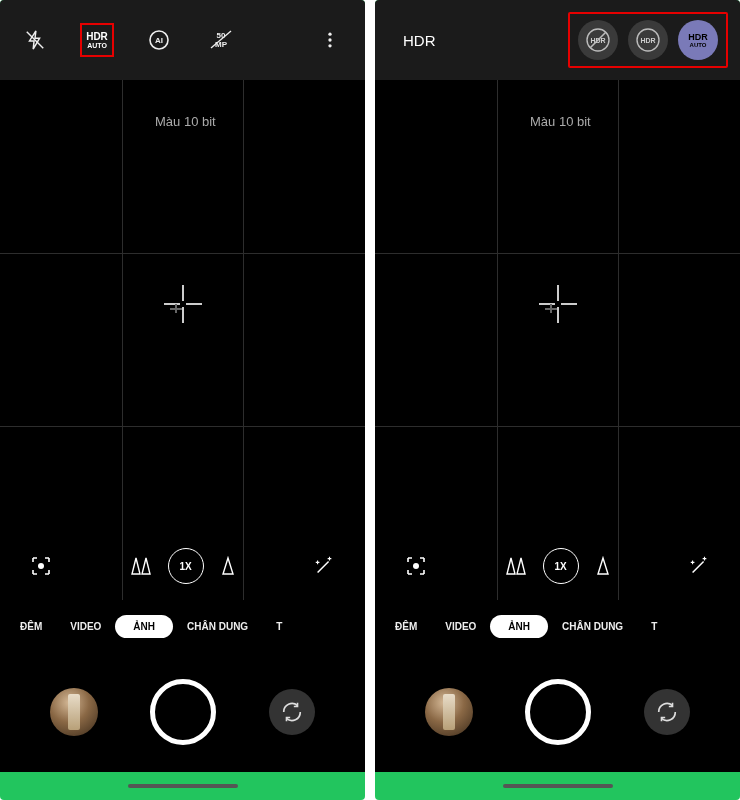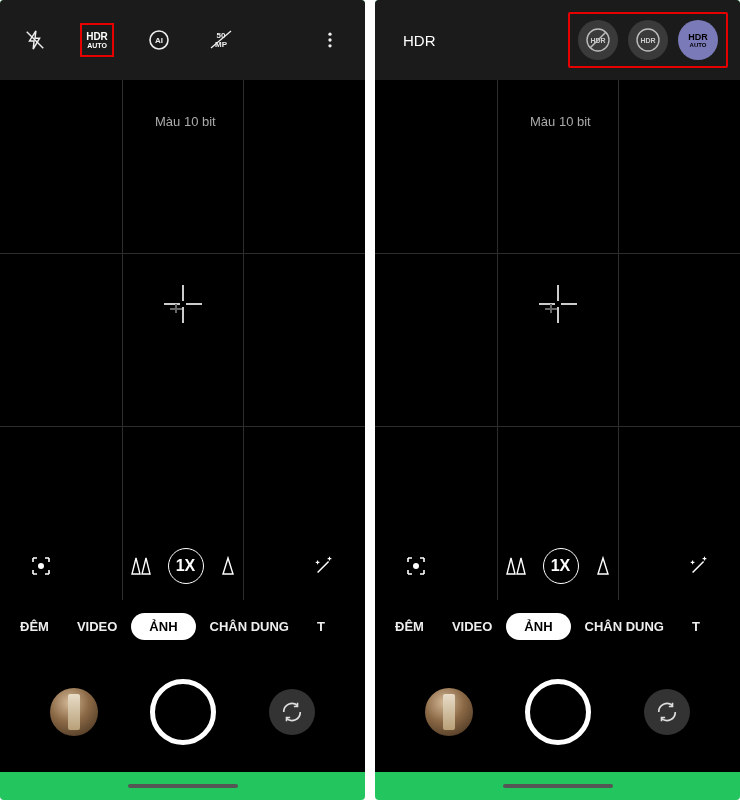--- a/index.html
+++ b/index.html
@@ -110,33 +110,33 @@
     align-items: center;
     justify-content: space-between;
     padding: 0 24px;
   }
   .zoom-center {
     display: flex; align-items: center; gap: 16px;
   }
   .zoom-circle {
     width: 36px; height: 36px; border: 1.5px solid #fff; border-radius: 50%;
     display: flex; align-items: center; justify-content: center;
-    color: #fff; font-size: 16px; font-weight: 600;
+    color: #fff; font-size: 10px; font-weight: 600;
   }
   .tri-icon { color: #fff; }
 
   .mode-strip {
     height: 52px;
     background: #000;
     display: flex;
     align-items: center;
     gap: 0;
     padding: 0 6px;
     color: #eee;
-    font-size: 13px;
+    font-size: 10px;
     font-weight: 600;
     overflow: hidden;
   }
   .mode-item { padding: 0 14px; white-space: nowrap; }
   .mode-item.active {
     background: #fff; color: #000; border-radius: 18px; padding: 6px 18px;
   }
   .mode-item.cut { padding-right: 0; }
 
   .shutter-row {

